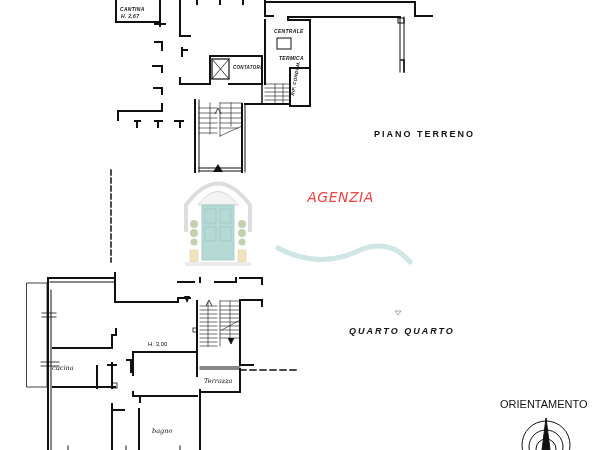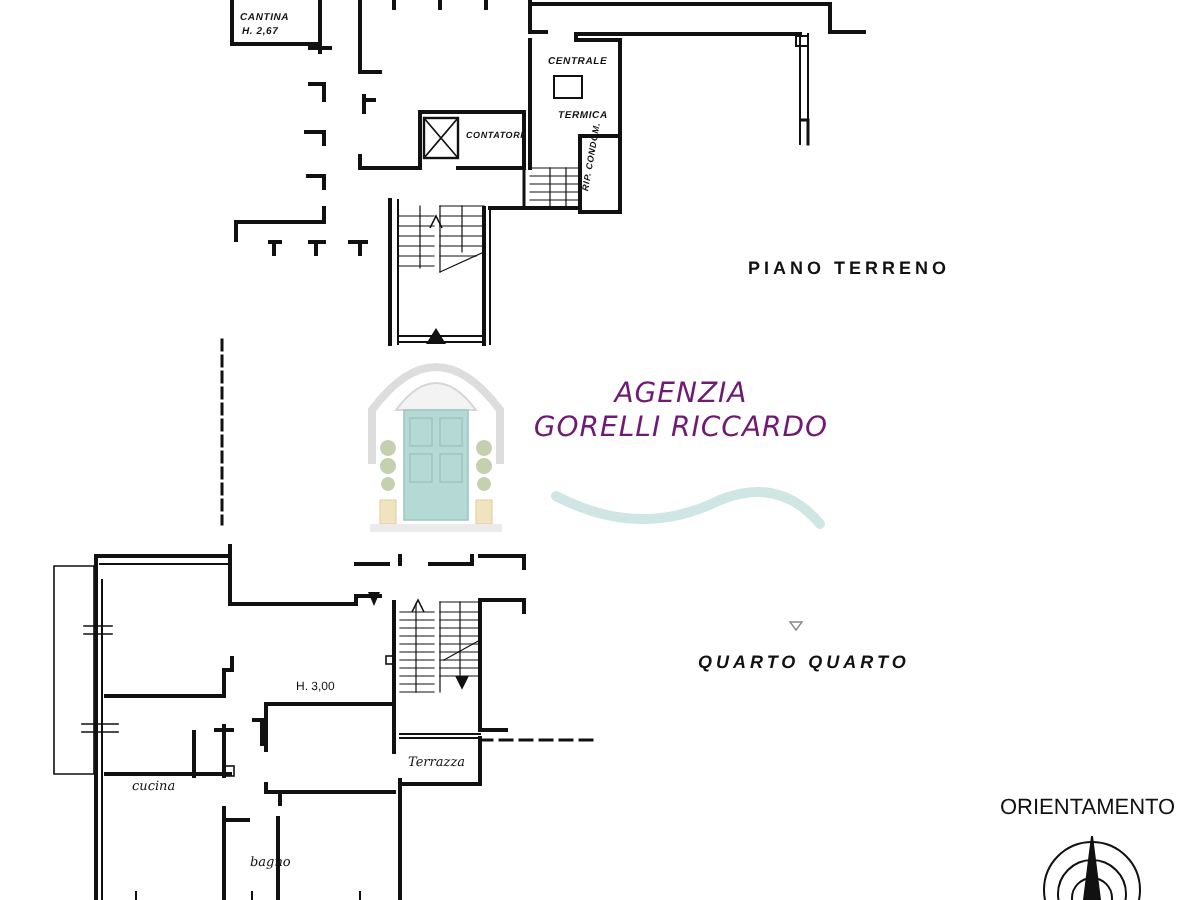--- a/index.html
+++ b/index.html
@@ -3,21 +3,21 @@
 <meta charset="utf-8">
 <style>
   html, body { margin:0; padding:0; background:#ffffff; }
   body { width:600px; height:450px; position:relative; overflow:hidden; font-family:"Liberation Sans", sans-serif; }
   #plan { position:absolute; left:0; top:0; width:600px; height:450px; }
   .lbl { position:absolute; color:#111; font-family:"Liberation Sans", sans-serif; font-weight:bold; font-style:italic; white-space:nowrap; }
   .lbl.small { font-size:5px; letter-spacing:0.3px; }
   .lbl.med { font-size:6px; font-weight:normal; }
   .lbl.floor { font-size:9px; letter-spacing:2px; font-style:normal; }
   .lbl.script { font-family:"DejaVu Serif", serif; font-weight:normal; font-size:6.5px; }
-  .wm { position:absolute; left:258px; top:189px; width:165px; text-align:center; color:#701a75; font-family:"DejaVu Sans", sans-serif; font-style:italic; font-size:14px; line-height:17px; letter-spacing:0.5px; font-weight:normal; }
+  .wm { position:absolute; left:258px; top:189px; width:165px; text-align:center; color:#ef4444; font-family:"DejaVu Sans", sans-serif; font-style:italic; font-size:14px; line-height:17px; letter-spacing:0.5px; font-weight:normal; }
   .orient { position:absolute; left:500px; top:398px; font-size:11px; color:#111; font-family:"Liberation Sans", sans-serif; }
 </style>
 </head>
 <body>
 
 <svg id="plan" viewBox="0 0 600 450" xmlns="http://www.w3.org/2000/svg">
 
   <g opacity="0.85">
     <path d="M186 232 L186 205 Q218 162 250 205 L250 232" fill="none" stroke="#d8d8d8" stroke-width="4"></path>
     <path d="M198 205 Q218 178 238 205 Z" fill="#f2f2f2" stroke="#cfcfcf" stroke-width="1"></path>
@@ -166,23 +166,22 @@
 <div class="lbl small" style="left:120px;top:6px;">CANTINA</div>
 <div class="lbl small" style="left:121px;top:13px;">H. 2,67</div>
 <div class="lbl small" style="left:274px;top:28px;">CENTRALE</div>
 <div class="lbl small" style="left:279px;top:55px;">TERMICA</div>
 <div class="lbl small" style="left:233px;top:65px;font-size:4.5px;">CONTATORI</div>
 <div class="lbl small" style="left:290px;top:95px;transform:rotate(-80deg);transform-origin:left top;font-size:4.5px;">RIP. CONDOM.</div>
 
 <div class="lbl floor" style="left:374px;top:129px;">PIANO TERRENO</div>
 <div class="lbl floor" style="left:349px;top:326px;font-style:italic;">QUARTO QUARTO</div>
 
-<div class="lbl script" style="left:66px;top:364px;margin-top:25px;">cucina</div>
+<div class="lbl script" style="left:52px;top:364px;">cucina</div>
 <div class="lbl med" style="left:148px;top:341px;font-style:normal;">H. 3,00</div>
 <div class="lbl script" style="left:204px;top:377px;">Terrazza</div>
-<div class="lbl script" style="left:104px;top:427px;padding-left:21px;">bagno</div>
+<div class="lbl script" style="left:131px;top:427px;padding-left:21px;">bagno</div>
 
 <div class="wm">
   <div>AGENZIA</div>
-  <div>GORELLI RICCARDO</div>
 </div>
 
 <div class="orient">ORIENTAMENTO</div>
 
 </body></html>

